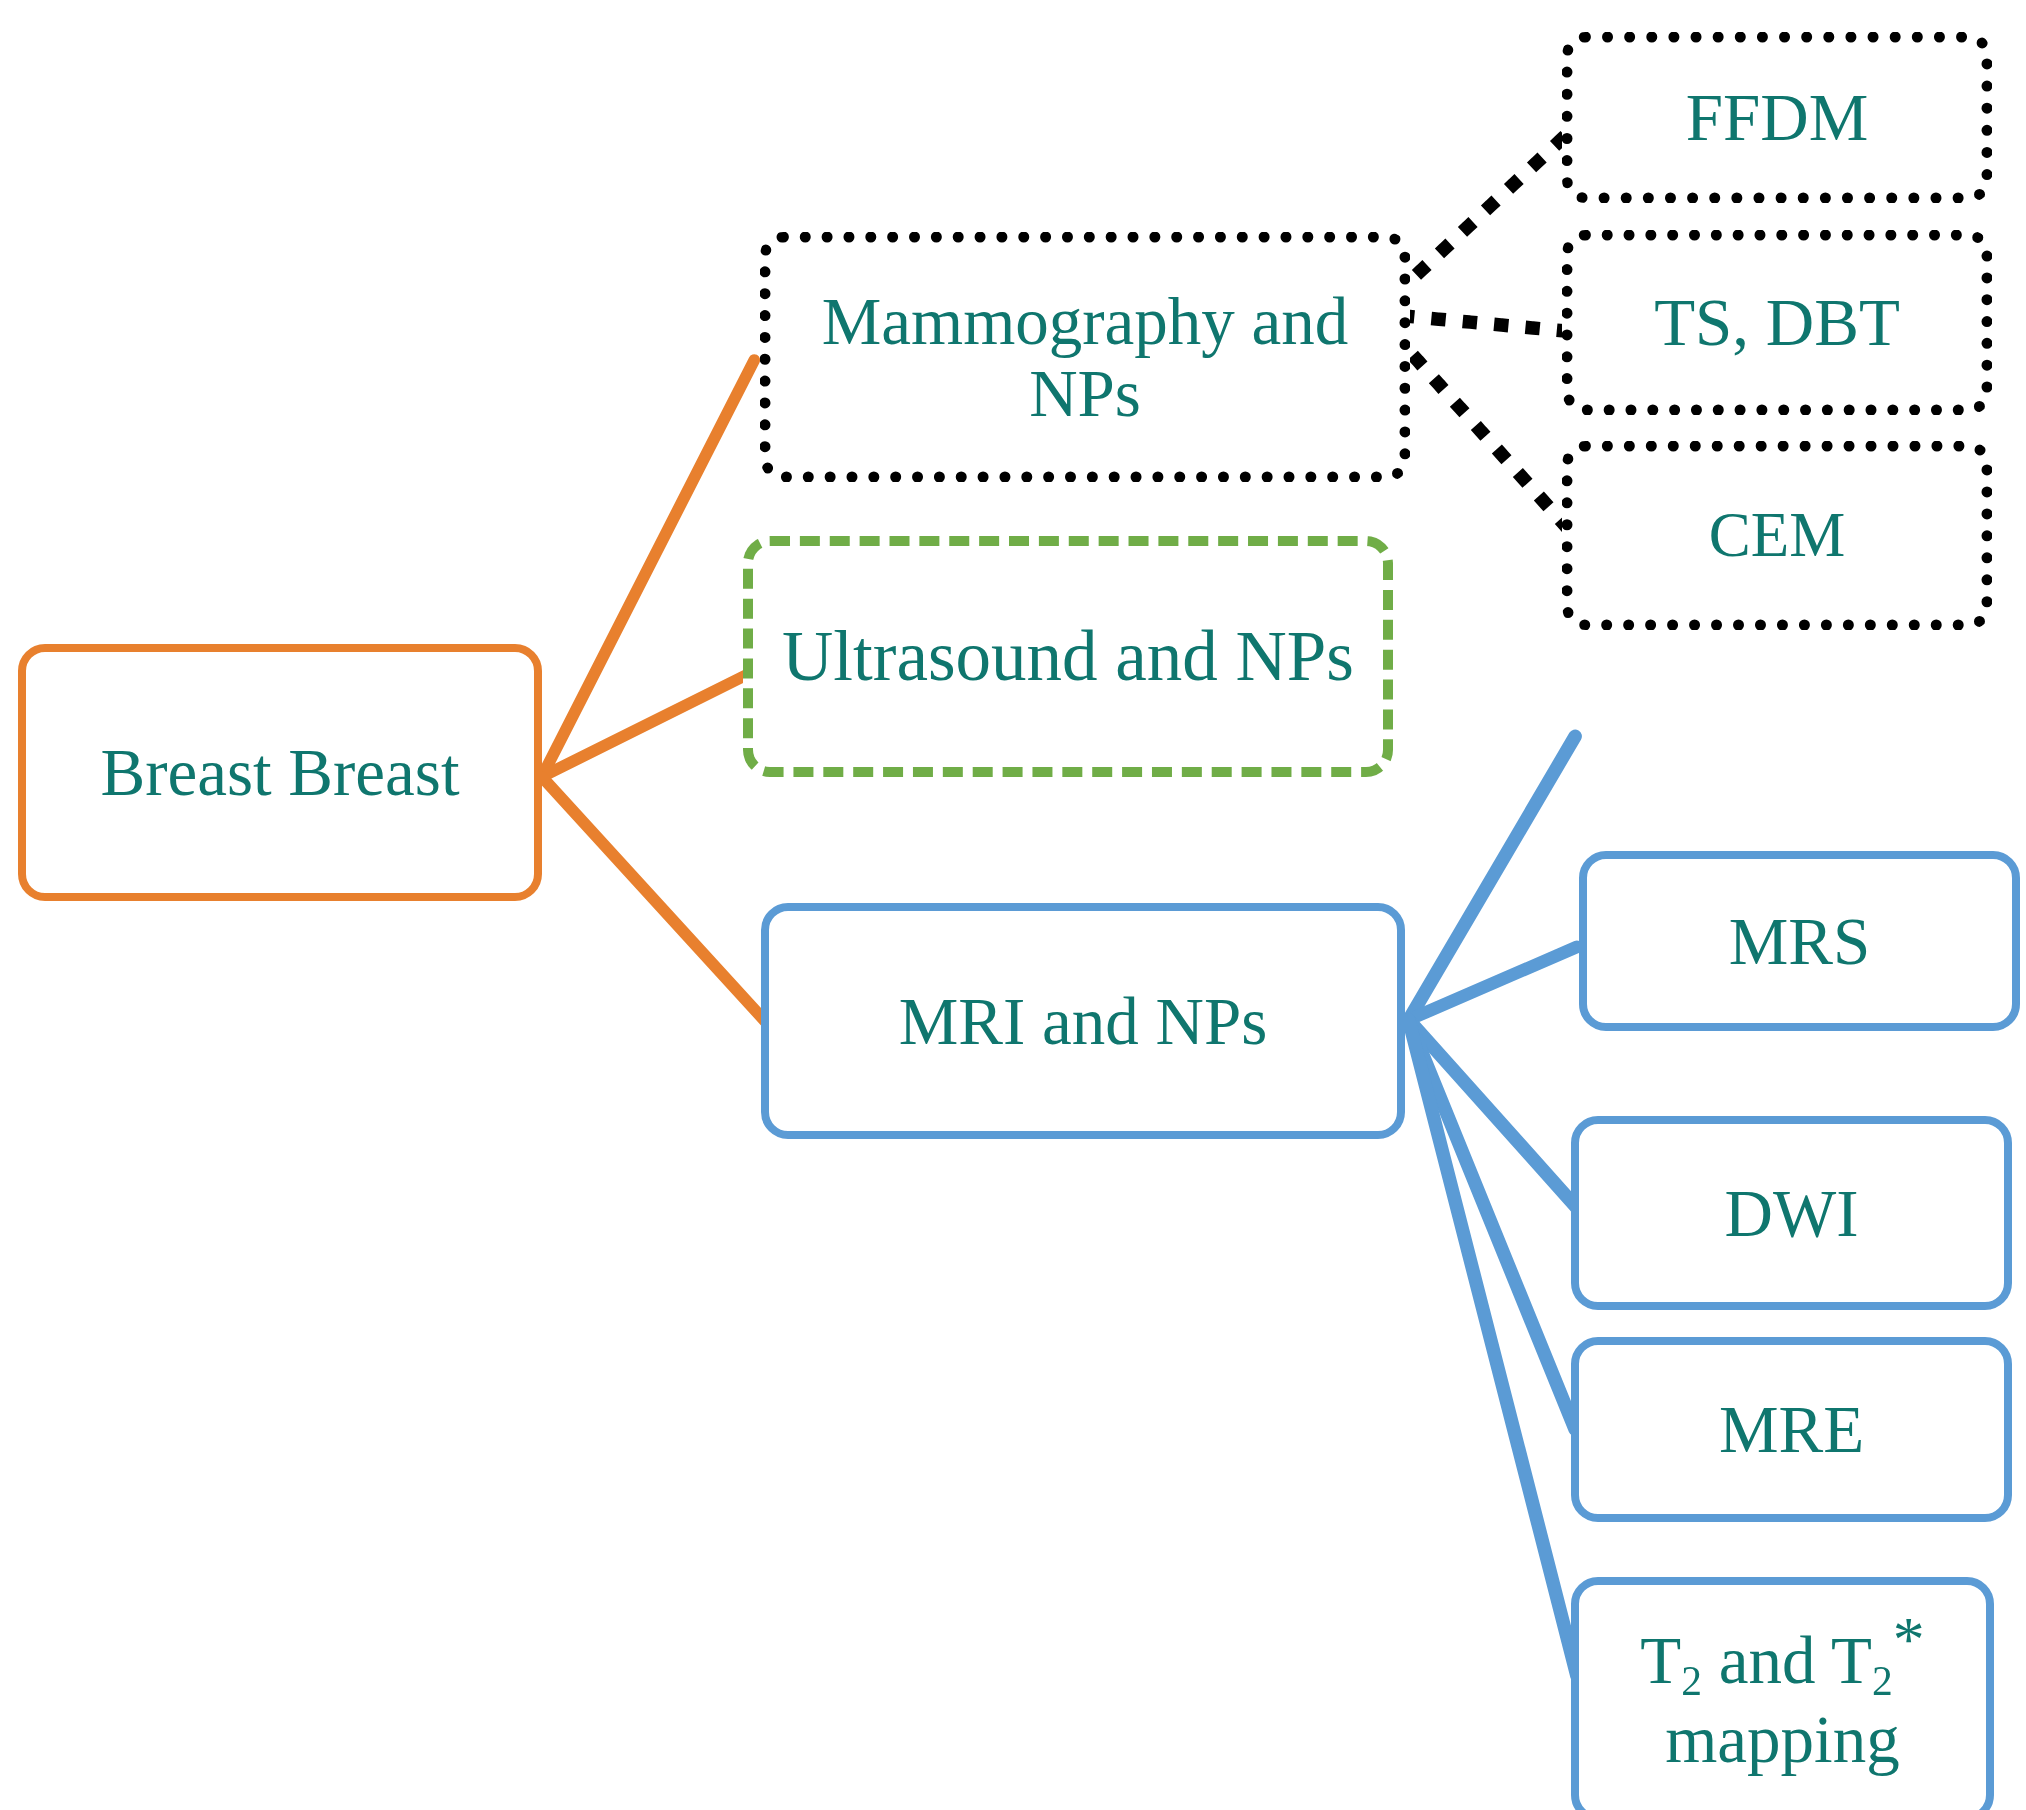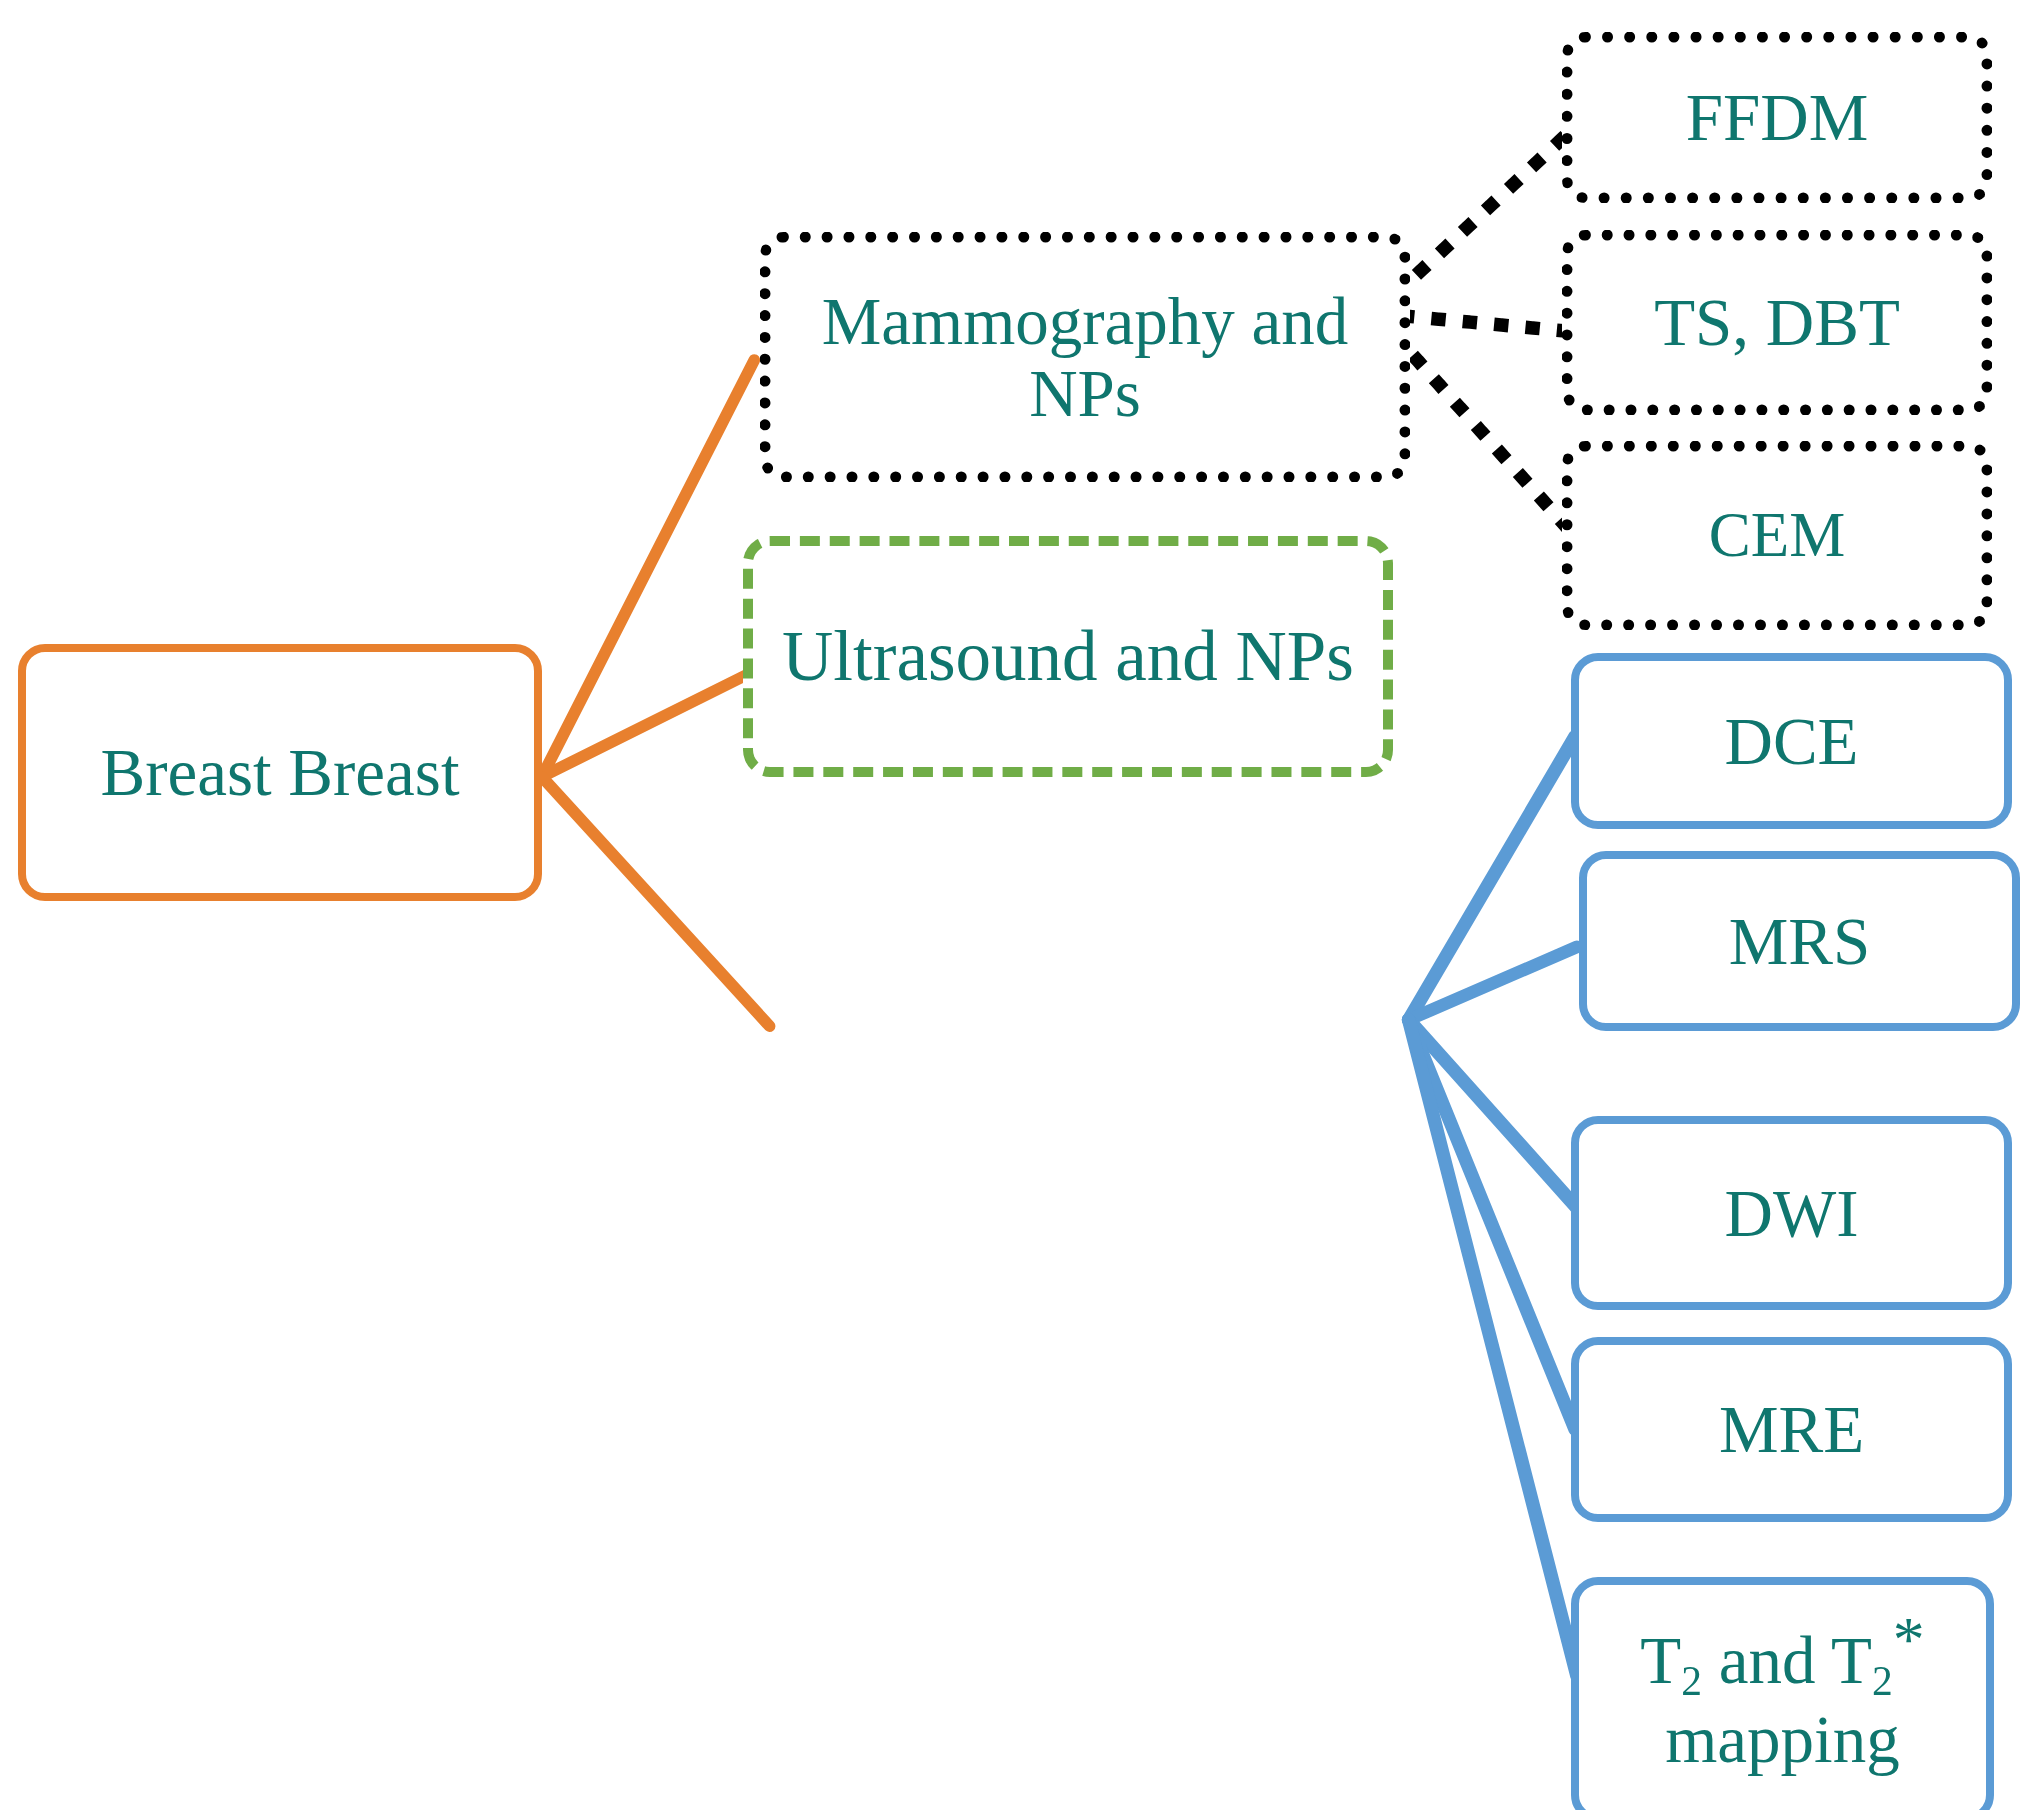--- a/index.html
+++ b/index.html
@@ -112,36 +112,36 @@
   </div>
 
   <div class="node dotted-black" style="left:760px; top:232px; width:650px; height:250px; font-size:67px;">
     <span class="lbl">Mammography and NPs</span>
   </div>
 
   <div class="node dashed-green" style="left:743px; top:536px; width:650px; height:241px; font-size:71px;">
     <span class="lbl">Ultrasound and NPs</span>
   </div>
 
+  <div class="node solid-blue" style="left:761px; top:903px; width:644px; height:236px; font-size:67px;">
+    <span class="lbl">MRI and NPs</span>
+  </div>
 
   <div class="node dotted-black" style="left:1562px; top:32px; width:430px; height:171px; font-size:67px;">
     <span class="lbl">FFDM</span>
   </div>
 
   <div class="node dotted-black" style="left:1562px; top:230px; width:430px; height:185px; font-size:67px;">
     <span class="lbl">TS, DBT</span>
   </div>
 
   <div class="node dotted-black" style="left:1562px; top:441px; width:430px; height:189px; font-size:63px;">
     <span class="lbl">CEM</span>
   </div>
 
-  <div class="node solid-blue" style="left:1571px; top:653px; width:441px; height:176px; font-size:67px;">
-    <span class="lbl">DCE</span>
-  </div>
 
   <div class="node solid-blue" style="left:1571px; top:851px; width:441px; height:180px; font-size:67px;margin-left:8px;">
     <span class="lbl">MRS</span>
   </div>
 
   <div class="node solid-blue" style="left:1571px; top:1337px; width:441px; height:185px; font-size:67px;">
     <span class="lbl">MRE</span>
   </div>
 
   <div class="node solid-blue" style="left:1571px; top:1116px; width:441px; height:194px; font-size:67px;">

